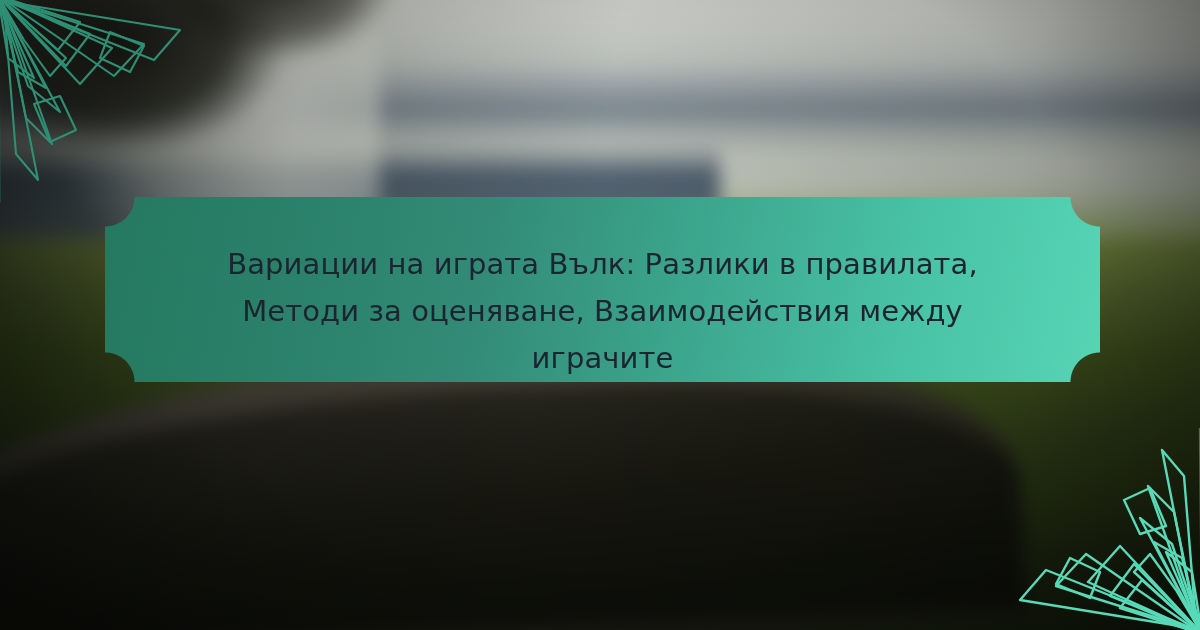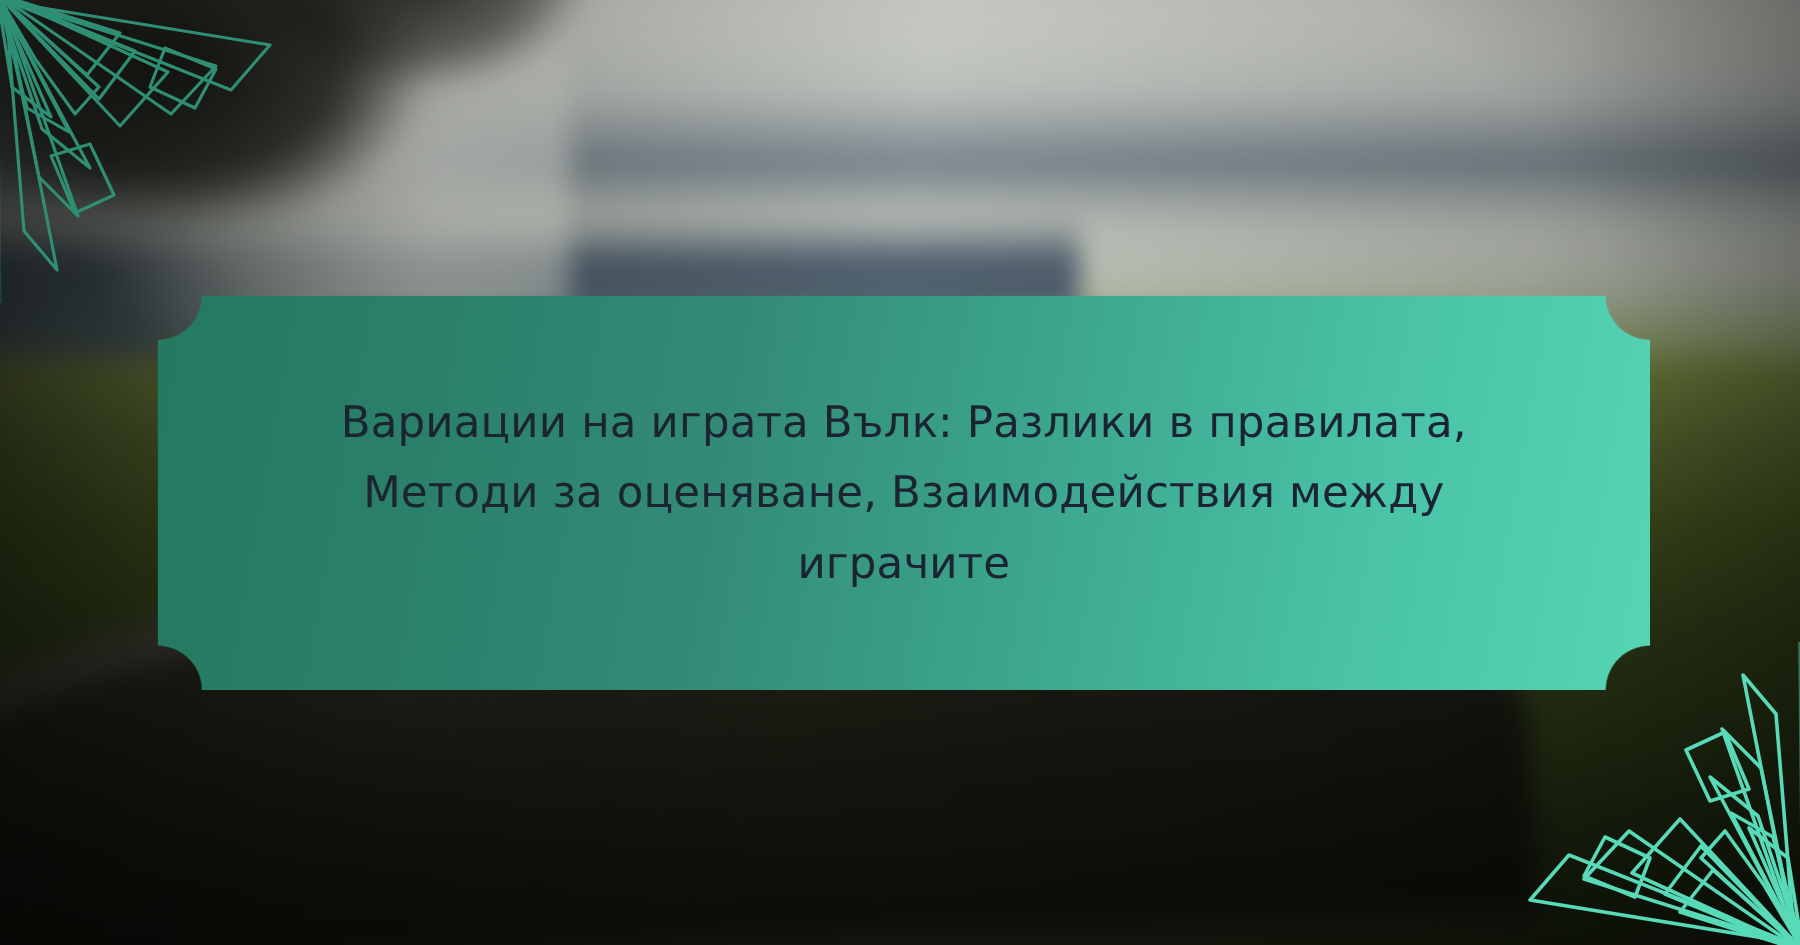--- a/index.html
+++ b/index.html
@@ -133,42 +133,42 @@
   .ornament svg { display: block; width: 100%; height: 100%; }
   .orn-tl { left: -6px; top: -8px; }
   .orn-br { right: -6px; bottom: -8px; transform: rotate(180deg); }
 
   
   .card {
     position: absolute;
     left: 105px;
     top: 197px;
     width: 995px;
-    height: 263px;
+    height: 185px;
     background: linear-gradient(100deg,
         #24795f 0%,
         #2a8069 18%,
         #338b77 38%,
         #3da88f 60%,
         #49c2a5 80%,
         #56d5b5 100%);
     -webkit-mask-image:
       radial-gradient(circle 30px at 0 0, transparent 0 29px, #000 30px),
       radial-gradient(circle 30px at 100% 0, transparent 0 29px, #000 30px),
       radial-gradient(circle 30px at 0 100%, transparent 0 29px, #000 30px),
       radial-gradient(circle 30px at 100% 100%, transparent 0 29px, #000 30px);
     -webkit-mask-composite: source-in;
     mask-image:
       radial-gradient(circle 30px at 0 0, transparent 0 29px, #000 30px),
       radial-gradient(circle 30px at 100% 0, transparent 0 29px, #000 30px),
       radial-gradient(circle 30px at 0 100%, transparent 0 29px, #000 30px),
       radial-gradient(circle 30px at 100% 100%, transparent 0 29px, #000 30px);
     mask-composite: intersect;
     display: flex;
-    align-items: center;
+    align-items: flex-end;
     justify-content: center;
   }
 
   .card-title {
     margin: 0;
     padding: 0 90px;
     text-align: center;
     font-family: "DejaVu Sans", "Liberation Sans", sans-serif;
     font-size: 29px;
     font-weight: 400;

